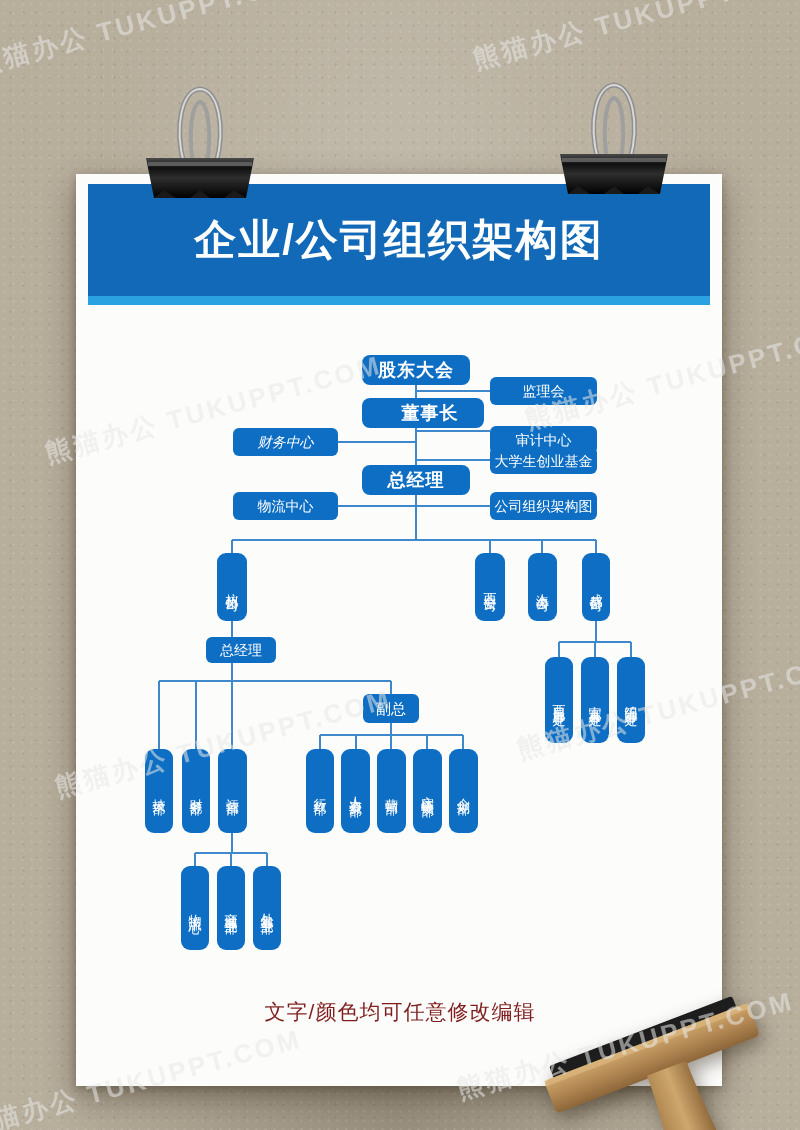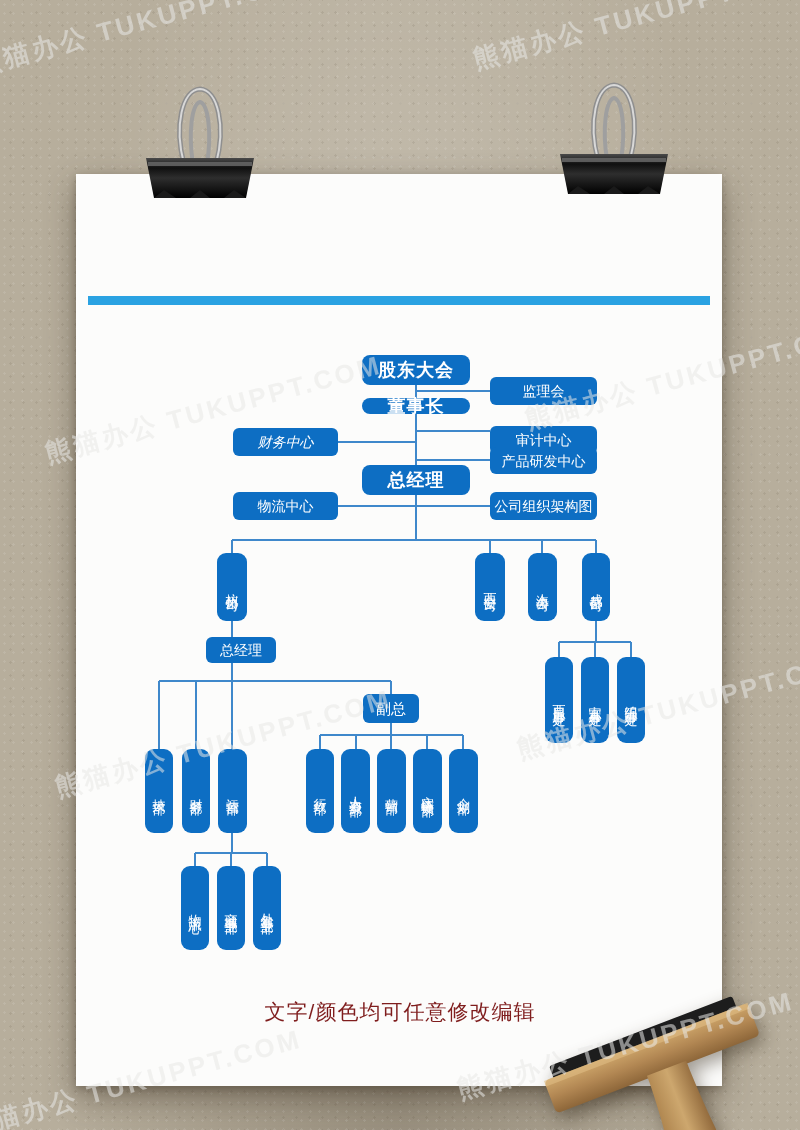--- a/index.html
+++ b/index.html
@@ -63,40 +63,43 @@
   .clip svg{overflow:visible;}
   .stamp{position:absolute;left:538px;top:983px;width:262px;height:150px;}
   .stamp svg{overflow:visible;filter:drop-shadow(5px 7px 9px rgba(50,40,25,.45));}
 </style>
 </head>
 <body>
 
 <div class="bg-speckle"></div>
 
 <div class="poster">
+  <div class="poster-header">
+    <span class="poster-title">企业/公司组织架构图</span>
+  </div>
   <div class="poster-header-stripe"></div>
 </div>
 
 <svg class="chart-lines" width="800" height="1130" viewBox="0 0 800 1130">
   <path d="M416 384V540 M416 391H490 M416 431H490 M416 460H490 M338 442H416 M338 506H416 M416 506H490
            M232 540H596 M232 540V553 M490 540V553 M542 540V553 M596 540V553
            M232 621V749 M159 681H391 M159 681V749 M196 681V749 M391 681V694
            M391 723V749 M320 735H463 M320 735V749 M356 735V749 M427 735V749 M463 735V749
            M596 621V642 M559 642H631 M559 642V657 M595 642V657 M631 642V657
            M232 833V853 M195 853H267 M195 853V866 M231 853V866 M267 853V866" stroke="#3f88cb" stroke-width="2" fill="none"></path>
 </svg>
 
 <div class="nodes">
   <div class="hbox lg" style="left:362px;top:355px;width:108px;height:30px;">股东大会</div>
-  <div class="hbox lg" style="left:362px;top:398px;width:108px;height:16px;">董事长</div>
+  <div class="hbox lg" style="left:362px;top:398px;width:108px;height:30px;padding-left:14px;">董事长</div>
   <div class="hbox lg" style="left:362px;top:465px;width:108px;height:30px;">总经理</div>
 
   <div class="hbox" style="left:490px;top:377px;width:107px;height:28px;">监理会</div>
   <div class="hbox" style="left:490px;top:412px;width:107px;height:28px;margin-top:14px;">审计中心</div>
-  <div class="hbox" style="left:490px;top:447px;width:107px;height:27px;">产品研发中心</div>
+  <div class="hbox" style="left:490px;top:447px;width:107px;height:27px;">大学生创业基金</div>
   <div class="hbox" style="left:490px;top:492px;width:107px;height:28px;">公司组织架构图</div>
 
   <div class="hbox" style="left:233px;top:428px;width:105px;height:28px;font-style:italic;">财务中心</div>
   <div class="hbox" style="left:233px;top:492px;width:105px;height:28px;">物流中心</div>
 
   <div class="vbox" style="left:217px;top:553px;width:30px;height:68px;">杭州公司</div>
   <div class="vbox" style="left:475px;top:553px;width:30px;height:68px;">西安公司</div>
   <div class="vbox" style="left:528px;top:553px;width:29px;height:68px;">上海公司</div>
   <div class="vbox" style="left:582px;top:553px;width:28px;height:68px;">成都公司</div>
 

